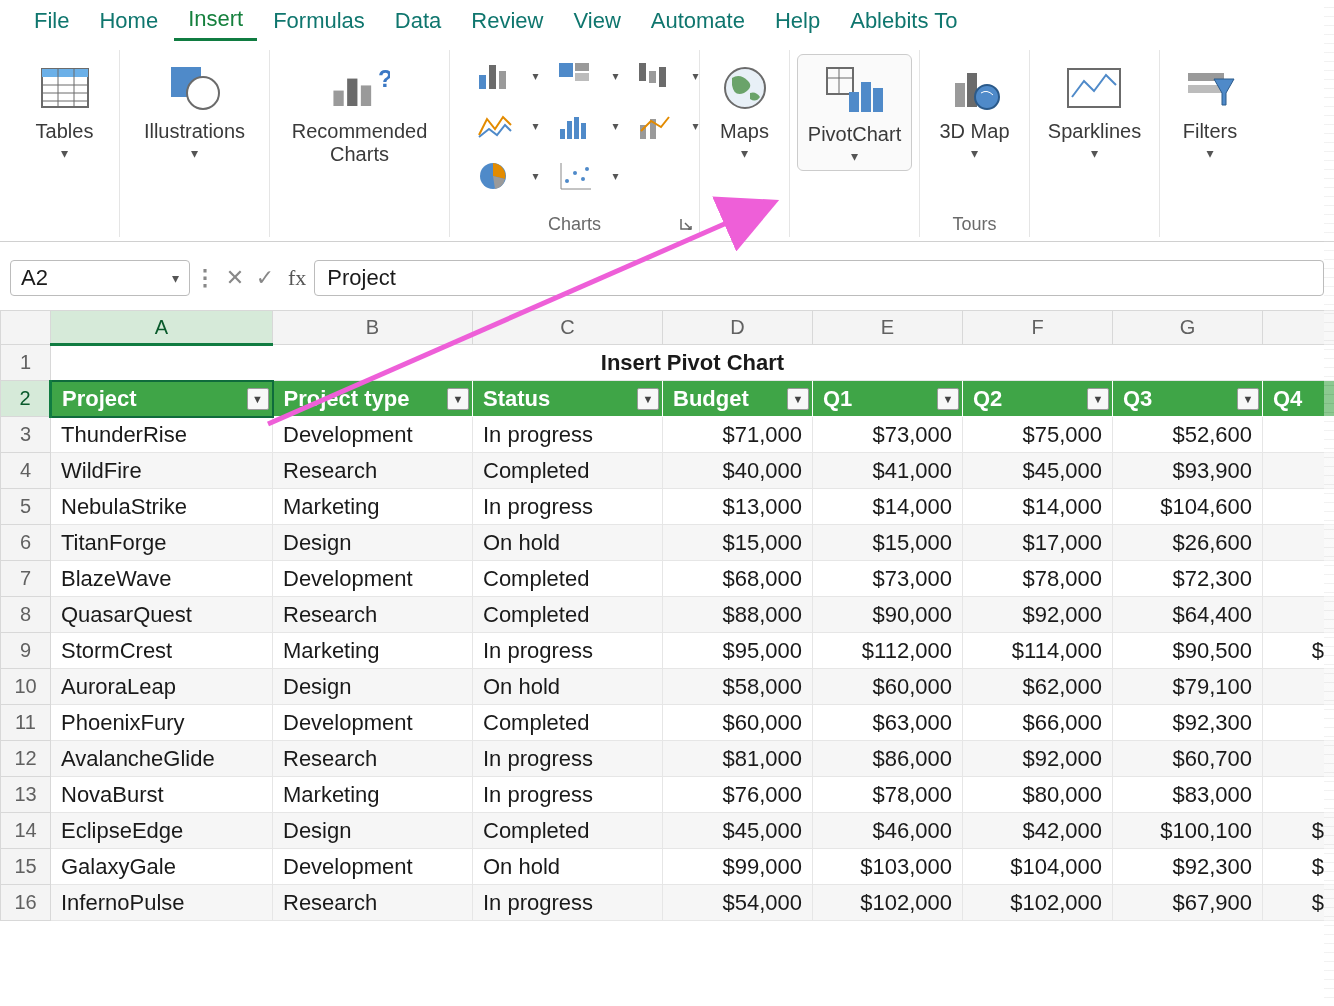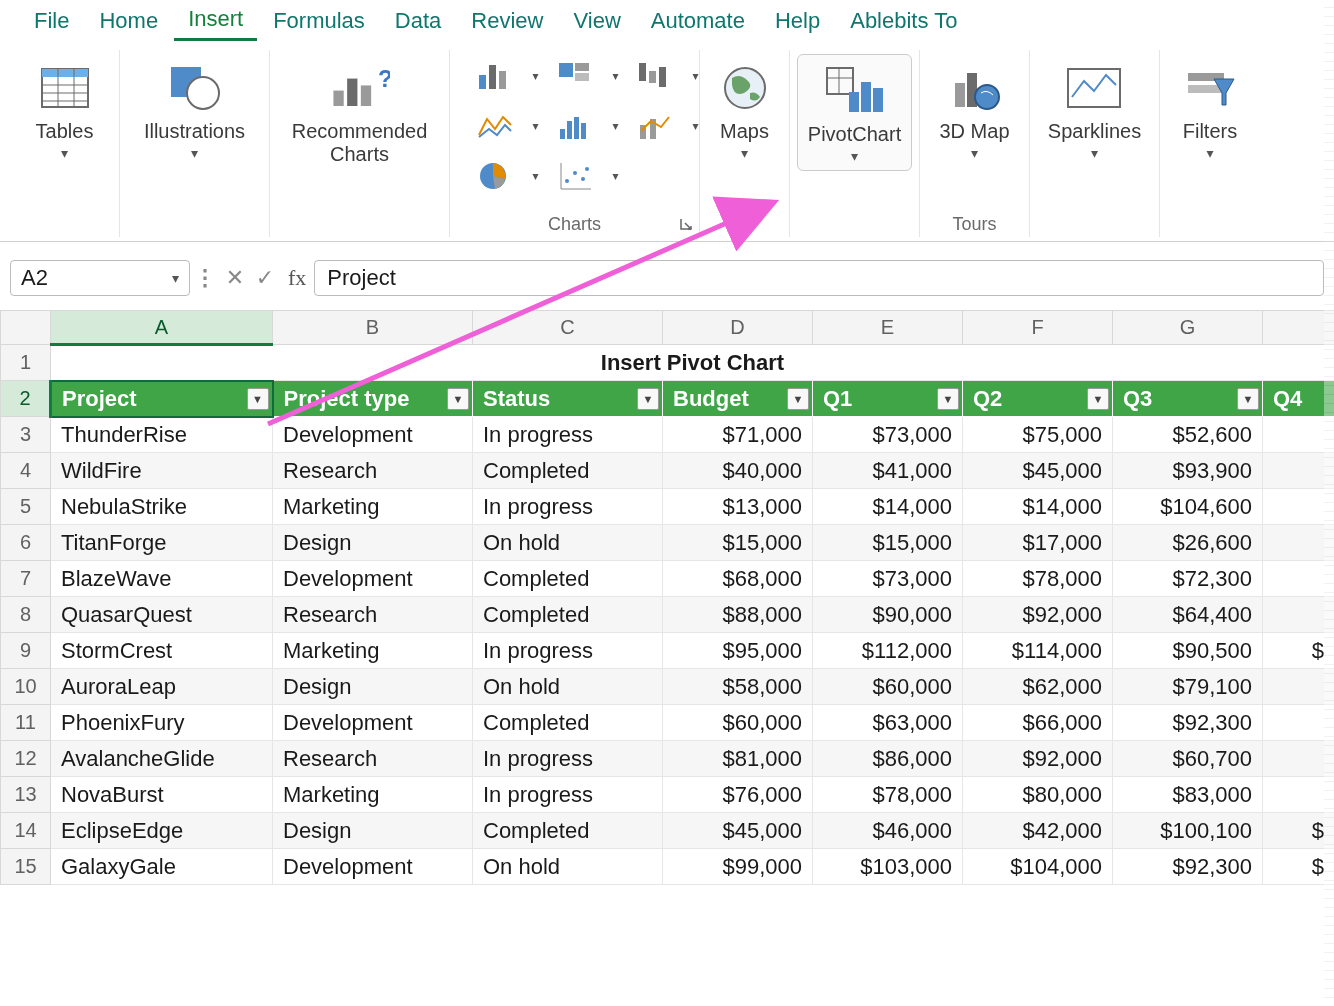--- a/index.html
+++ b/index.html
@@ -565,20 +565,31 @@
           <td class="rownum">15</td>
           <td class="cell">GalaxyGale</td>
           <td class="cell">Development</td>
           <td class="cell">On hold</td>
           <td class="cell num">$99,000</td>
           <td class="cell num">$103,000</td>
           <td class="cell num">$104,000</td>
           <td class="cell num">$92,300</td>
           <td class="cell num">$</td>
         </tr>
+        <tr class="band">
+          <td class="rownum">16</td>
+          <td class="cell">InfernoPulse</td>
+          <td class="cell">Research</td>
+          <td class="cell">In progress</td>
+          <td class="cell num">$54,000</td>
+          <td class="cell num">$102,000</td>
+          <td class="cell num">$102,000</td>
+          <td class="cell num">$67,900</td>
+          <td class="cell num">$</td>
+        </tr>
       </tbody>
 </table>
 </div>
 
 <svg class="arrow-svg" style="left:0; top:0;" width="1334" height="1006">
   <defs>
     <marker id="arrowhead" markerWidth="12" markerHeight="12" refX="10" refY="6" orient="auto">
       <path d="M0,0 L12,6 L0,12 Z" fill="#ee5fd8"></path>
     </marker>
   </defs>

